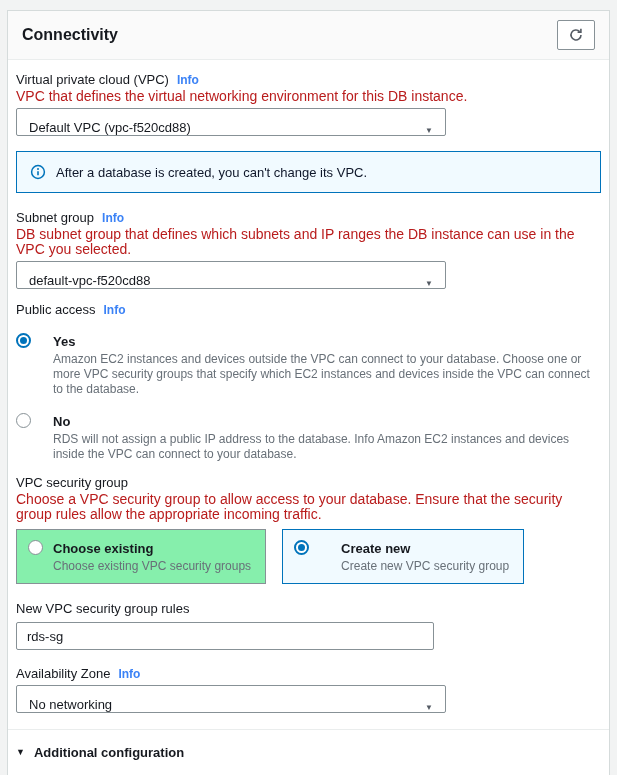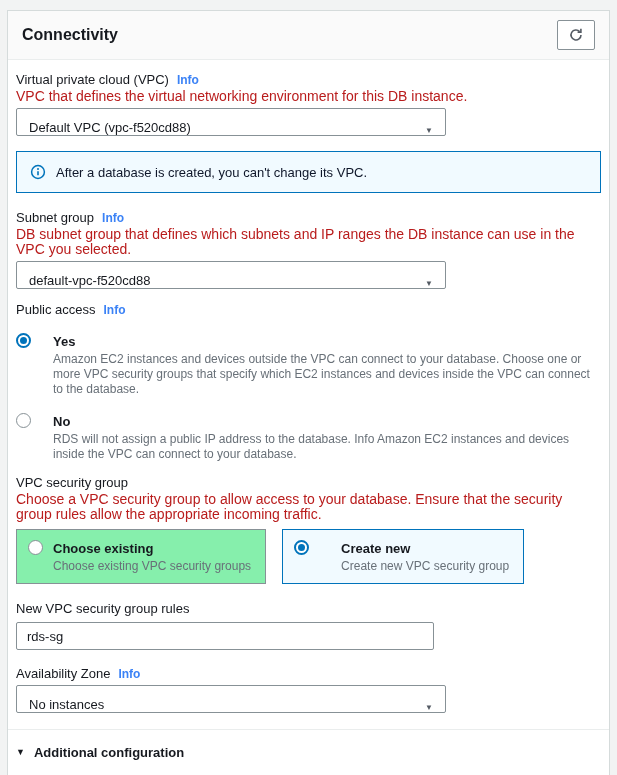--- a/index.html
+++ b/index.html
@@ -192,21 +192,21 @@
         </div>
         <input class="text-input" type="text" value="rds-sg" style="">
       </div>
 
       <div class="field" style="margin-top:16px;">
         <div class="label-row">
           <span class="label">Availability Zone</span>
           <a class="info-link">Info</a>
         </div>
         <div class="select">
-          <span>No instances</span>
+          <span>No networking</span>
           <span class="caret">▼</span>
         </div>
       </div>
 
       <div class="divider"></div>
       <div class="expander">
         <span class="tri">▼</span>
         <span>Additional configuration</span>
       </div>
 

